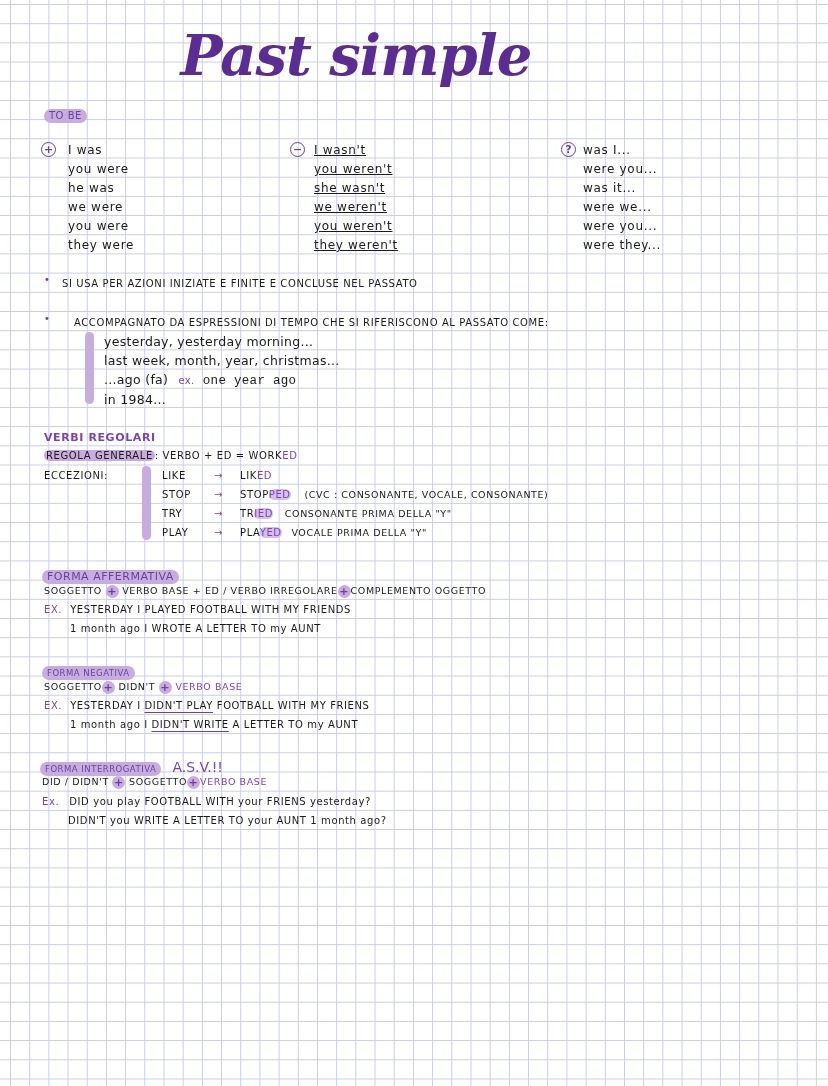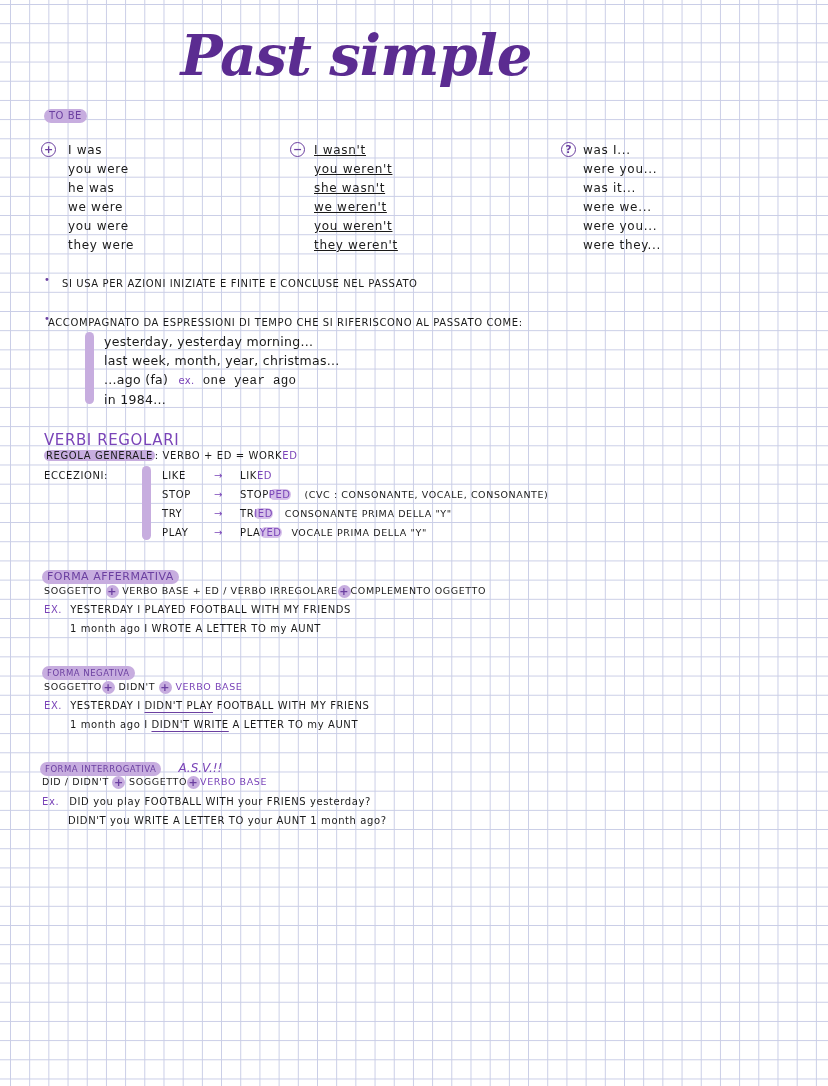--- a/index.html
+++ b/index.html
@@ -82,33 +82,33 @@
   <div>were you...</div>
   <div>was it...</div>
   <div>were we...</div>
   <div>were you...</div>
   <div>were they...</div>
 </div>
 
 <div class="abs dot" style="left:44px;top:274px;">•</div>
 <div class="abs txt" style="left:62px;top:278px;font-size:10px;">si usa per azioni iniziate e finite e concluse nel passato</div>
 <div class="abs dot" style="left:44px;top:313px;">•</div>
-<div class="abs txt" style="left:48px;top:317px;font-size:10px;">accompagnato da espressioni di tempo che si riferiscono al passato come:</div>
+<div class="abs txt" style="left:74px;top:317px;font-size:10px;">accompagnato da espressioni di tempo che si riferiscono al passato come:</div>
 
 <div class="bar" style="left:85px;top:332px;height:72px;"></div>
 <div class="abs txt-lc" style="left:104px;top:334px;">yesterday, yesterday morning...</div>
 <div class="abs txt-lc" style="left:104px;top:353px;">last week, month, year, christmas...</div>
 <div class="abs txt-lc" style="left:104px;top:372px;">
   <span>...ago (fa)</span>
   <span class="purple" style="font-size:10px;margin-left:6px;">ex.</span>
   <span style="margin-left:4px;font-family:Liberation Mono, monospace;">one year ago</span>
 </div>
 <div class="abs txt-lc" style="left:104px;top:392px;">in 1984...</div>
 
-<div class="abs txt purple" style="left:44px;top:431px;font-size:15px;">VERBI REGOLARI</div>
+<div class="abs txt purple" style="left:44px;top:431px;font-size:11px;font-weight:bold;">VERBI REGOLARI</div>
 <div class="abs txt" style="left:44px;top:450px;font-size:10px;">
   <span style="background:#c7addf;border-radius:6px;padding:0 2px;">REGOLA GENERALE</span><span>: VERBO + ED = WORK</span><span class="purple">ED</span>
 </div>
 <div class="abs txt" style="left:44px;top:470px;font-size:10px;">ECCEZIONI:</div>
 <div class="bar" style="left:142px;top:466px;height:74px;"></div>
 
 <div class="abs txt" style="left:162px;top:470px;font-size:10px;">
   <span style="display:inline-block;width:52px;">LIKE</span><span class="purple" style="display:inline-block;width:26px;">→</span><span>LIK</span><span class="purple">ED</span>
 </div>
 <div class="abs txt" style="left:162px;top:489px;font-size:10px;">
@@ -148,21 +148,21 @@
 </div>
 <div class="abs txt" style="left:44px;top:700px;font-size:10px;">
   <span class="purple" style="margin-right:8px;">Ex.</span><span>YESTERDAY I </span><span class="u">DIDN'T PLAY</span><span> FOOTBALL WITH MY FRIENS</span>
 </div>
 <div class="abs" style="left:70px;top:719px;font-size:10px;letter-spacing:0.6px;">
   <span>1 month ago I </span><span class="u">DIDN'T WRITE</span><span> A LETTER TO my AUNT</span>
 </div>
 
 <div class="abs" style="left:40px;top:757px;">
   <span class="hl" style="font-size:8.5px;">FORMA INTERROGATIVA</span>
-  <span class="purple" style="font-size:12px;margin-left:12px;font-style:italic;">A.S.V.!!</span>
+  <span class="purple" style="font-size:14px;margin-left:6px;">A.S.V.!!</span>
 </div>
 <div class="abs txt" style="left:42px;top:776px;font-size:9.5px;">
   <span>DID / DIDN'T</span>
   <span class="plus">+</span>
   <span>SOGGETTO</span><span class="plus">+</span><span class="purple">VERBO BASE</span>
 </div>
 <div class="abs" style="left:42px;top:796px;font-size:10px;letter-spacing:0.6px;">
   <span class="purple" style="margin-right:10px;">Ex.</span><span>DID you play FOOTBALL WITH your FRIENS yesterday?</span>
 </div>
 <div class="abs" style="left:68px;top:815px;font-size:10px;letter-spacing:0.6px;">DIDN'T you WRITE A LETTER TO your AUNT 1 month ago?</div>

